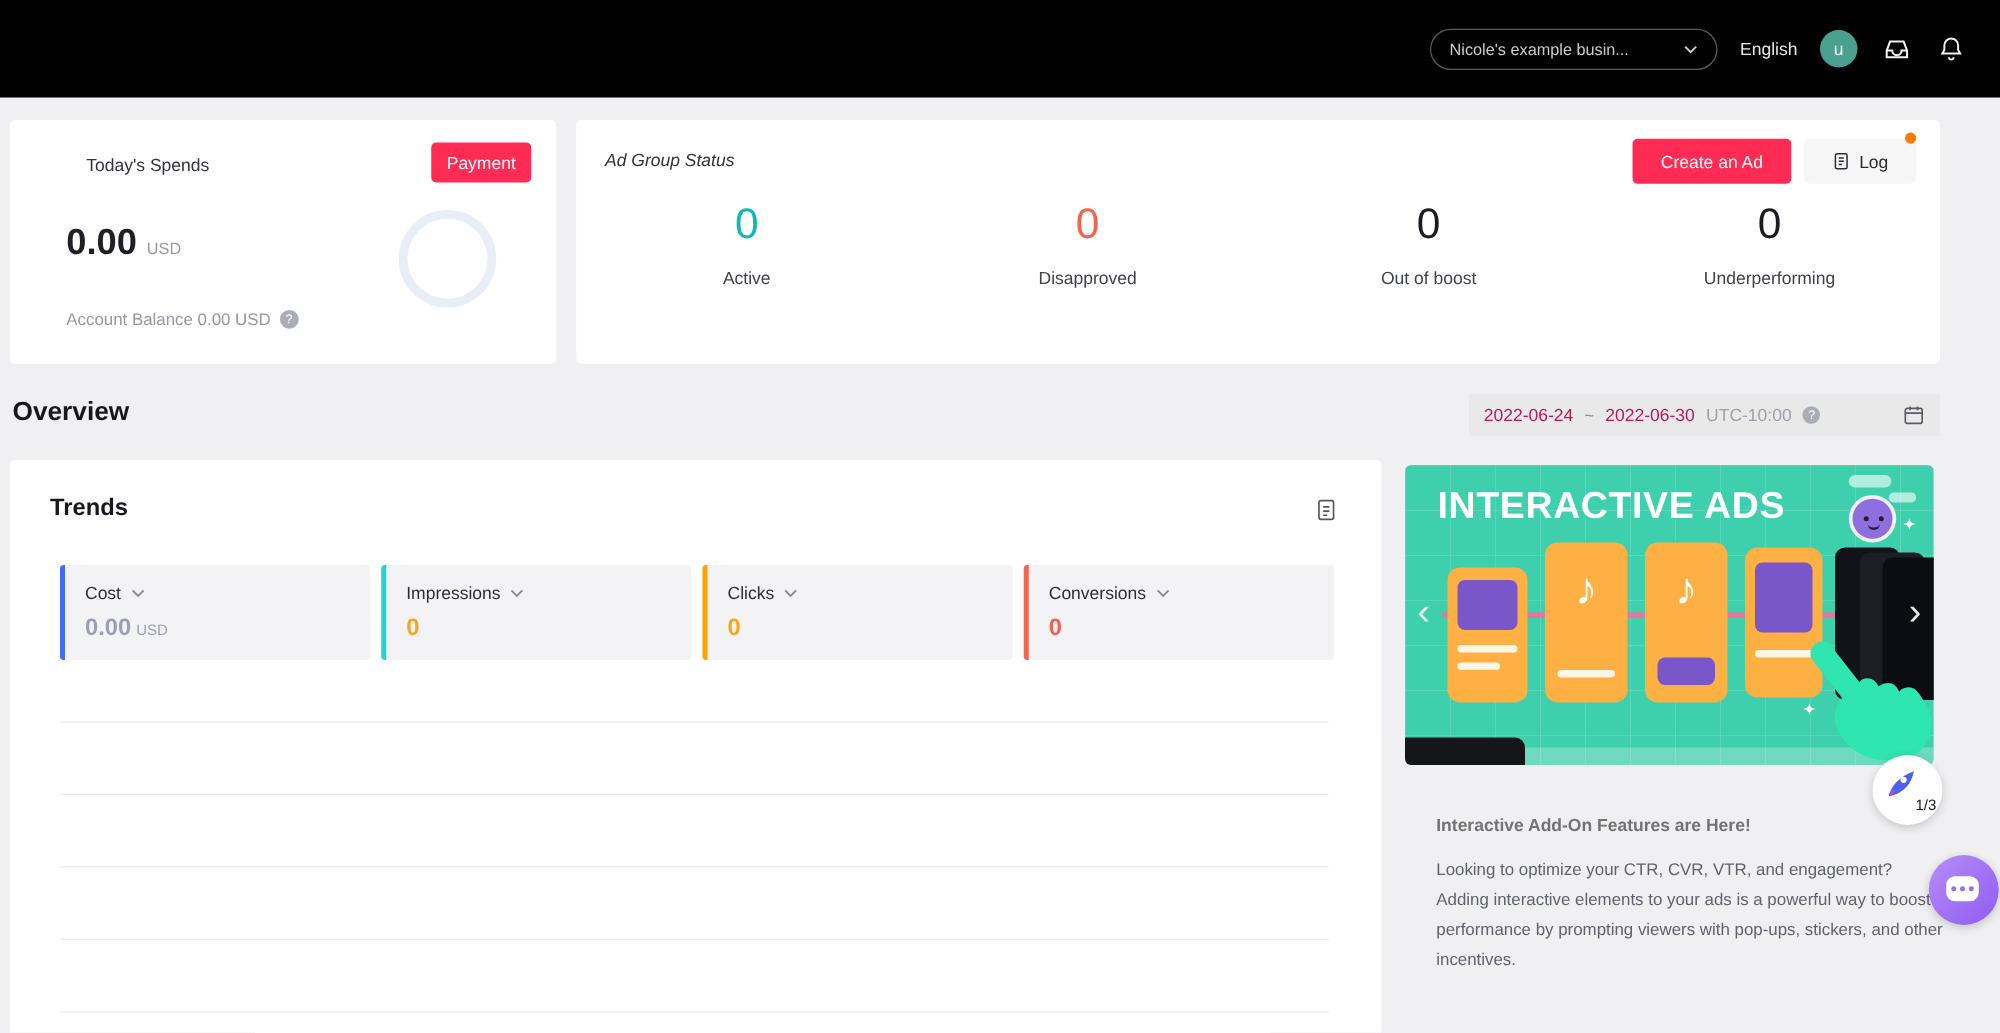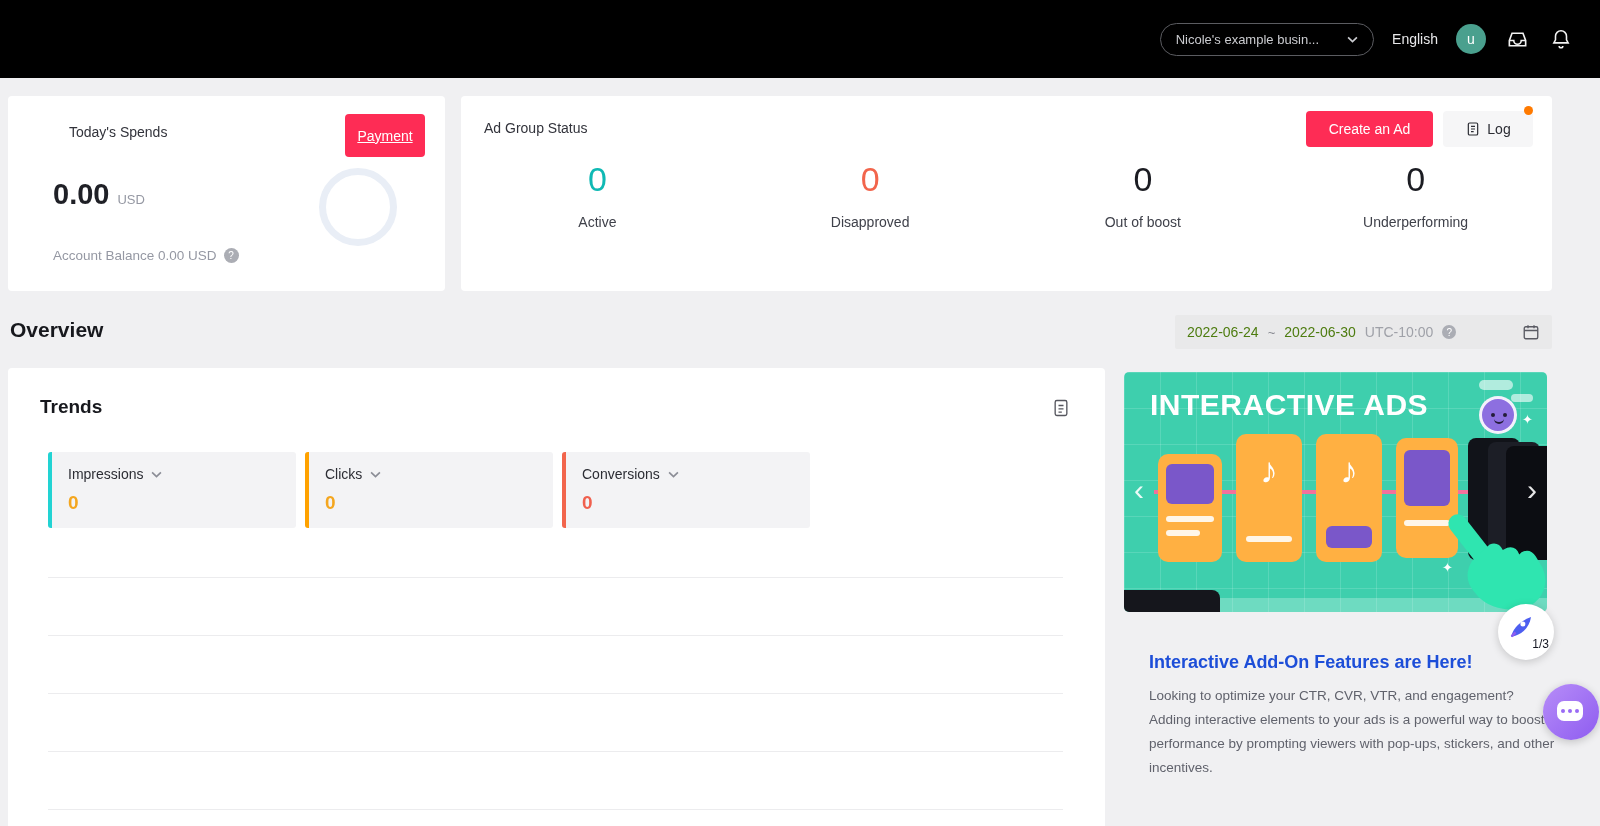--- a/index.html
+++ b/index.html
@@ -11,53 +11,53 @@
   .nav{position:absolute;left:0;top:0;width:1600px;height:78px;background:#000;display:flex;align-items:center;padding:0 26px;z-index:10;}
   .brand{display:flex;align-items:baseline;gap:9px;color:#fff;}
   .brand-logo{font-size:27px;font-weight:bold;letter-spacing:-.5px;}
   .brand-product{font-size:15px;color:#f5f5f7;}
   .nav-items{display:flex;margin-left:54px;gap:46px;align-items:center;}
   .nav-item{font-size:15px;color:#8e8f94;cursor:pointer;position:relative;padding:6px 2px;}
   .nav-item.active{color:#fff;font-weight:bold;}
   .nav-item .underline{display:none;}
   .nav-item.active .underline{display:block;position:absolute;left:0;right:0;bottom:-9px;height:3px;background:#fe2c55;border-radius:2px;}
   .nav-right{margin-left:auto;display:flex;align-items:center;gap:18px;}
-  .account-pill{display:flex;align-items:center;gap:28px;border:1px solid #5b5c61;border-radius:18px;padding:8px 15px;color:#cbccd0;font-size:13px;cursor:pointer;}
+  .account-pill{display:flex;align-items:center;gap:44px;border:1px solid #5b5c61;border-radius:18px;padding:8px 15px;color:#cbccd0;font-size:13px;cursor:pointer;}
   .lang{color:#e8e8ea;font-size:14px;cursor:pointer;}
   .avatar{width:30px;height:30px;border-radius:50%;background:#4aa08e;color:#fff;font-size:14px;display:flex;align-items:center;justify-content:center;cursor:pointer;}
   .nav-icon{width:26px;height:26px;display:flex;align-items:center;justify-content:center;cursor:pointer;}
 
   
   .card{position:absolute;background:#fff;border-radius:4px;}
   .spends-card{left:8px;top:96px;width:437px;height:195px;}
   .spends-title{position:absolute;left:45px;top:28px;font-size:14px;color:#32333b;margin-left:16px;}
-  .payment-btn{position:absolute;right:20px;top:18px;width:80px;height:43px;background:#fe2c55;color:#fff;font-size:14px;border-radius:4px;text-decoration:underline;}
+  .payment-btn{position:absolute;right:20px;top:18px;width:80px;height:32px;background:#fe2c55;color:#fff;font-size:14px;border-radius:4px;}
   .spends-amount-row{position:absolute;left:45px;top:82px;display:flex;align-items:baseline;gap:8px;}
   .spends-amount{font-size:29px;font-weight:bold;color:#1f2026;}
   .spends-currency{font-size:13px;color:#9598a3;}
   .spends-donut{position:absolute;right:48px;top:72px;width:78px;height:78px;border-radius:50%;border:7px solid #e9eef6;}
   .balance-row{position:absolute;left:45px;top:152px;display:flex;align-items:center;gap:7px;font-size:13.5px;color:#9598a3;}
   .q-circle{width:15px;height:15px;border-radius:50%;background:#abadb4;color:#fff;font-size:10px;display:inline-flex;align-items:center;justify-content:center;cursor:pointer;}
 
   .status-card{left:461px;top:96px;width:1091px;height:195px;}
-  .status-title{position:absolute;left:23px;top:24px;font-size:14px;color:#32333b;}
+  .status-title{position:absolute;left:23px;top:24px;font-size:14px;color:#32333b;font-style:italic;}
   .stats{position:absolute;left:0;right:0;top:66px;display:flex;}
   .stat{flex:1;text-align:center;}
   .stat-value{font-size:34px;font-weight:500;color:#1b1c22;line-height:1;margin-bottom:18px;}
   .stat-value.teal{color:#0fb9b4;}
   .stat-value.coral{color:#f2654c;}
   .stat-label{font-size:14px;color:#3f414a;}
   .create-btn{position:absolute;left:845px;top:15px;width:127px;height:36px;background:#fe2c55;color:#fff;font-size:14px;border-radius:4px;}
   .log-btn{position:absolute;left:982px;top:15px;width:90px;height:36px;background:#f6f6f7;color:#2b2c33;font-size:14px;border-radius:4px;display:flex;align-items:center;justify-content:center;gap:6px;}
   .log-dot{position:absolute;left:1063px;top:10px;width:9px;height:9px;border-radius:50%;background:#ff7a00;}
 
   
   .overview-title{position:absolute;left:10px;top:318px;font-size:21px;font-weight:bold;color:#17181d;}
   .date-pill{position:absolute;left:1175px;top:315px;width:377px;height:34px;background:#e9e9ea;border-radius:2px;display:flex;align-items:center;padding:0 12px;gap:9px;cursor:pointer;}
-  .date-val{font-size:14px;color:#4d7c0f;}
+  .date-val{font-size:14px;color:#be185d;}
   .date-sep{font-size:13px;color:#85878f;}
   .date-tz{font-size:14px;color:#9fa1a8;}
   .date-pill .q-circle{width:14px;height:14px;}
   .cal-icon{margin-left:auto;display:flex;align-items:center;}
 
   
   .trends-card{left:8px;top:368px;width:1097px;height:470px;}
   .trends-title{position:absolute;left:32px;top:28px;font-size:19px;font-weight:600;color:#17181d;}
   .report-icon{position:absolute;right:34px;top:30px;cursor:pointer;}
   .metric-tabs{position:absolute;left:40px;top:84px;display:flex;gap:9px;}
@@ -89,21 +89,21 @@
   .sparkle{position:absolute;color:#fff;font-size:13px;}
   .banner-strip{position:absolute;left:0;right:0;bottom:0;height:14px;background:rgba(255,255,255,.25);}
   .laptop{position:absolute;left:0;bottom:0;width:96px;height:22px;background:#15161c;border-radius:0 8px 0 0;}
   .car-btn{position:absolute;top:96px;width:26px;height:44px;display:flex;align-items:center;justify-content:center;color:rgba(255,255,255,.9);font-size:30px;cursor:pointer;z-index:5;}
   .car-prev{left:2px;} .car-next{right:2px;}
 
   .page-badge{position:absolute;left:1498px;top:604px;width:56px;height:56px;border-radius:50%;background:#fff;box-shadow:0 2px 8px rgba(0,0,0,.18);cursor:pointer;z-index:6;}
   .page-badge svg{position:absolute;left:8px;top:8px;}
   .page-num{position:absolute;right:5px;bottom:9px;font-size:12px;color:#161823;}
 
-  .promo-heading{position:absolute;left:1149px;top:652px;width:400px;font-size:18px;font-weight:bold;color:#1d4ed8;}
+  .promo-heading{position:absolute;left:1149px;top:652px;width:400px;font-size:14px;font-weight:bold;color:#737373;}
   .promo-body{position:absolute;left:1149px;top:684px;width:408px;font-size:13.5px;line-height:24px;color:#60626c;}
 
   .chat-fab{position:absolute;left:1543px;top:684px;width:56px;height:56px;border-radius:50%;background:linear-gradient(135deg,#b78df8,#8e5cf0);box-shadow:0 2px 8px rgba(0,0,0,.2);cursor:pointer;z-index:6;}
   .chat-glyph{position:absolute;left:14px;top:17px;width:26px;height:20px;background:#fff;border-radius:7px;}
   .chat-glyph i{position:absolute;top:8px;width:4px;height:4px;border-radius:50%;background:#9a6bf5;}
   .chat-glyph i:nth-child(1){left:4px;} .chat-glyph i:nth-child(2){left:11px;} .chat-glyph i:nth-child(3){left:18px;}
 </style>
 </head>
 <body>
 
@@ -197,20 +197,32 @@
 <div class="card trends-card">
   <div class="trends-title">Trends</div>
   <div class="report-icon">
     <svg viewBox="0 0 24 24" width="20" height="20" fill="none" stroke="#55565e" stroke-width="1.6">
         <rect x="5" y="3" width="14" height="18" rx="2"></rect>
         <path d="M9 9h6M9 13h6M9 17h4"></path>
       </svg>
   </div>
   <div class="metric-tabs">
     <div class="metric-tab">
+      <span class="metric-accent a0"></span>
+      <div class="metric-head">
+          <span>Cost</span>
+        <span class="metric-chevron">
+            <svg width="11" height="7" viewBox="0 0 10 6">
+              <path d="M1 1l4 4 4-4" stroke="#8b8d96" stroke-width="1.5" fill="none"></path>
+            </svg>
+          </span>
+        </div>
+      <div class="metric-value v0"><span>0.00</span><span class="metric-suffix">USD</span></div>
+    </div>
+    <div class="metric-tab">
       <span class="metric-accent a1"></span>
       <div class="metric-head">
           <span>Impressions</span>
         <span class="metric-chevron">
             <svg width="11" height="7" viewBox="0 0 10 6">
               <path d="M1 1l4 4 4-4" stroke="#8b8d96" stroke-width="1.5" fill="none"></path>
             </svg>
           </span>
         </div>
       <div class="metric-value v1"><span>0</span></div>

